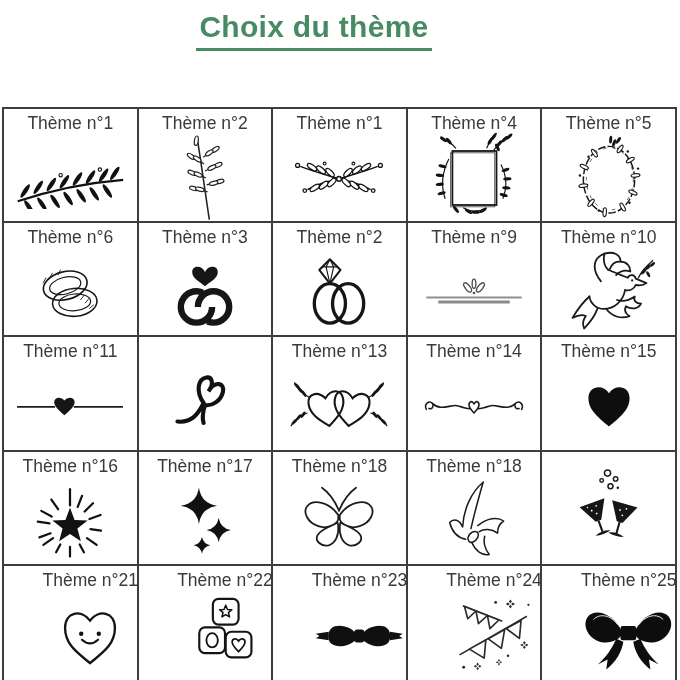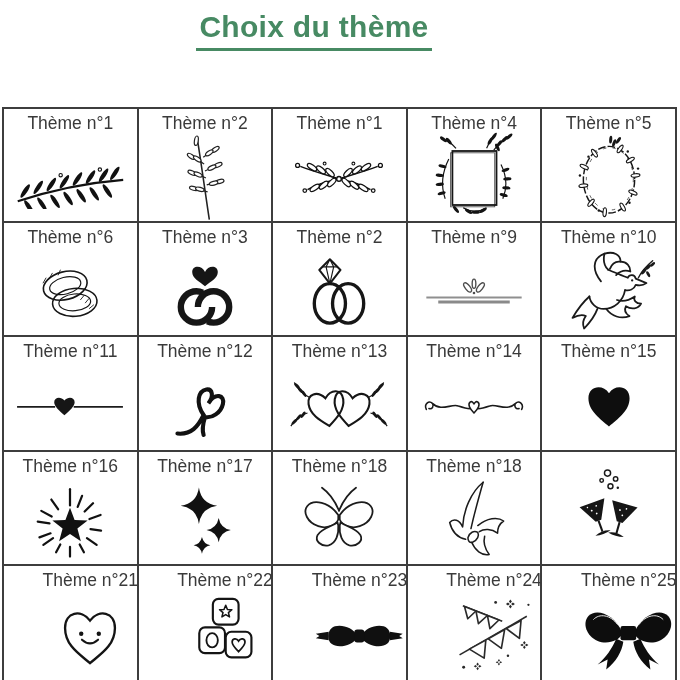--- a/index.html
+++ b/index.html
@@ -270,21 +270,20 @@
       <div class="cell-label">Thème n°11</div>
       <div class="cell-icon">
         <svg width="114" height="26" viewBox="0 0 120 28">
           <line x1="3" y1="15" x2="44" y2="15" stroke="#1c1c1c" stroke-width="2"></line>
           <line x1="64" y1="15" x2="117" y2="15" stroke="#1c1c1c" stroke-width="2"></line>
           <path d="M54,24 C48,19 43,14 43,10 C43,4.5 50,3.5 54,8 C58,3.5 65,4.5 65,10 C65,14 60,19 54,24 Z" fill="#161616"></path>
         </svg>
       </div>
     </div>
     <div class="cell">
-      <div class="cell-label">Thème n°12</div>
       <div class="cell-icon">
         <svg width="62" height="72" viewBox="0 0 90 100">
           <path d="M5,90 C25,92 35,80 43,63 C31,46 35,28 47,26 C56,25 58,36 50,46 C60,30 74,34 71,47 C68,60 55,68 45,66 C42,76 40,84 43,92" fill="none" stroke="#111" stroke-width="6" stroke-linecap="round"></path>
         </svg>
       </div>
     </div>
     <div class="cell">
       <div class="cell-label">Thème n°13</div>
       <div class="cell-icon">
         <svg width="106" height="70" viewBox="0 0 120 80">

